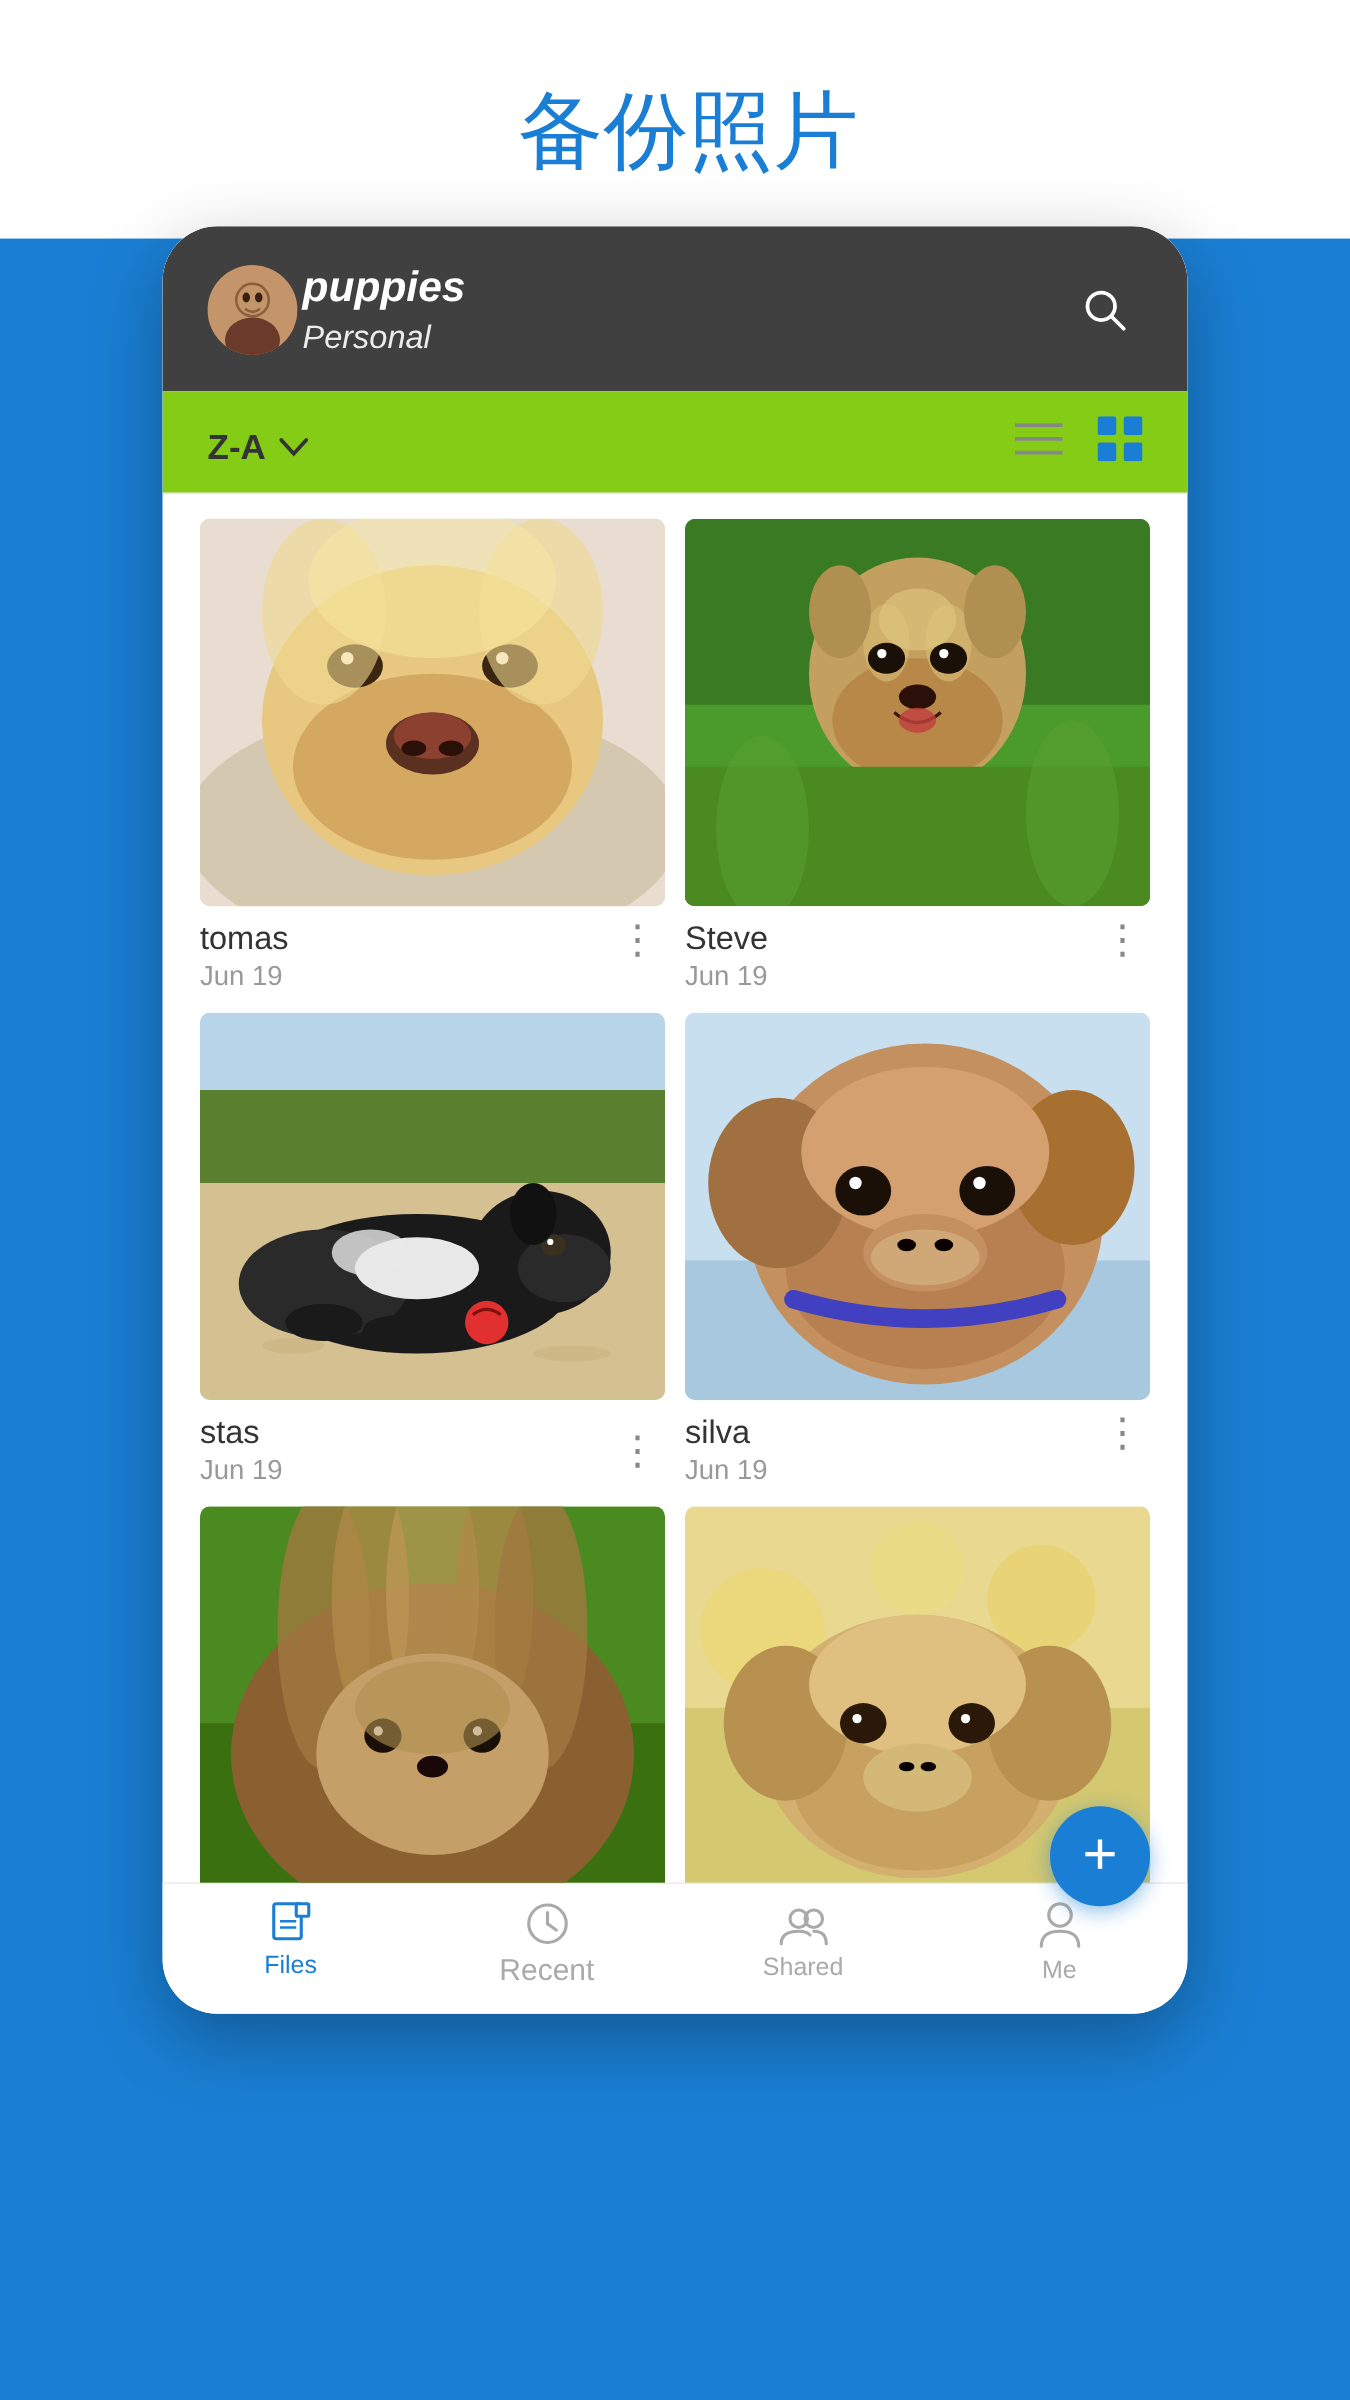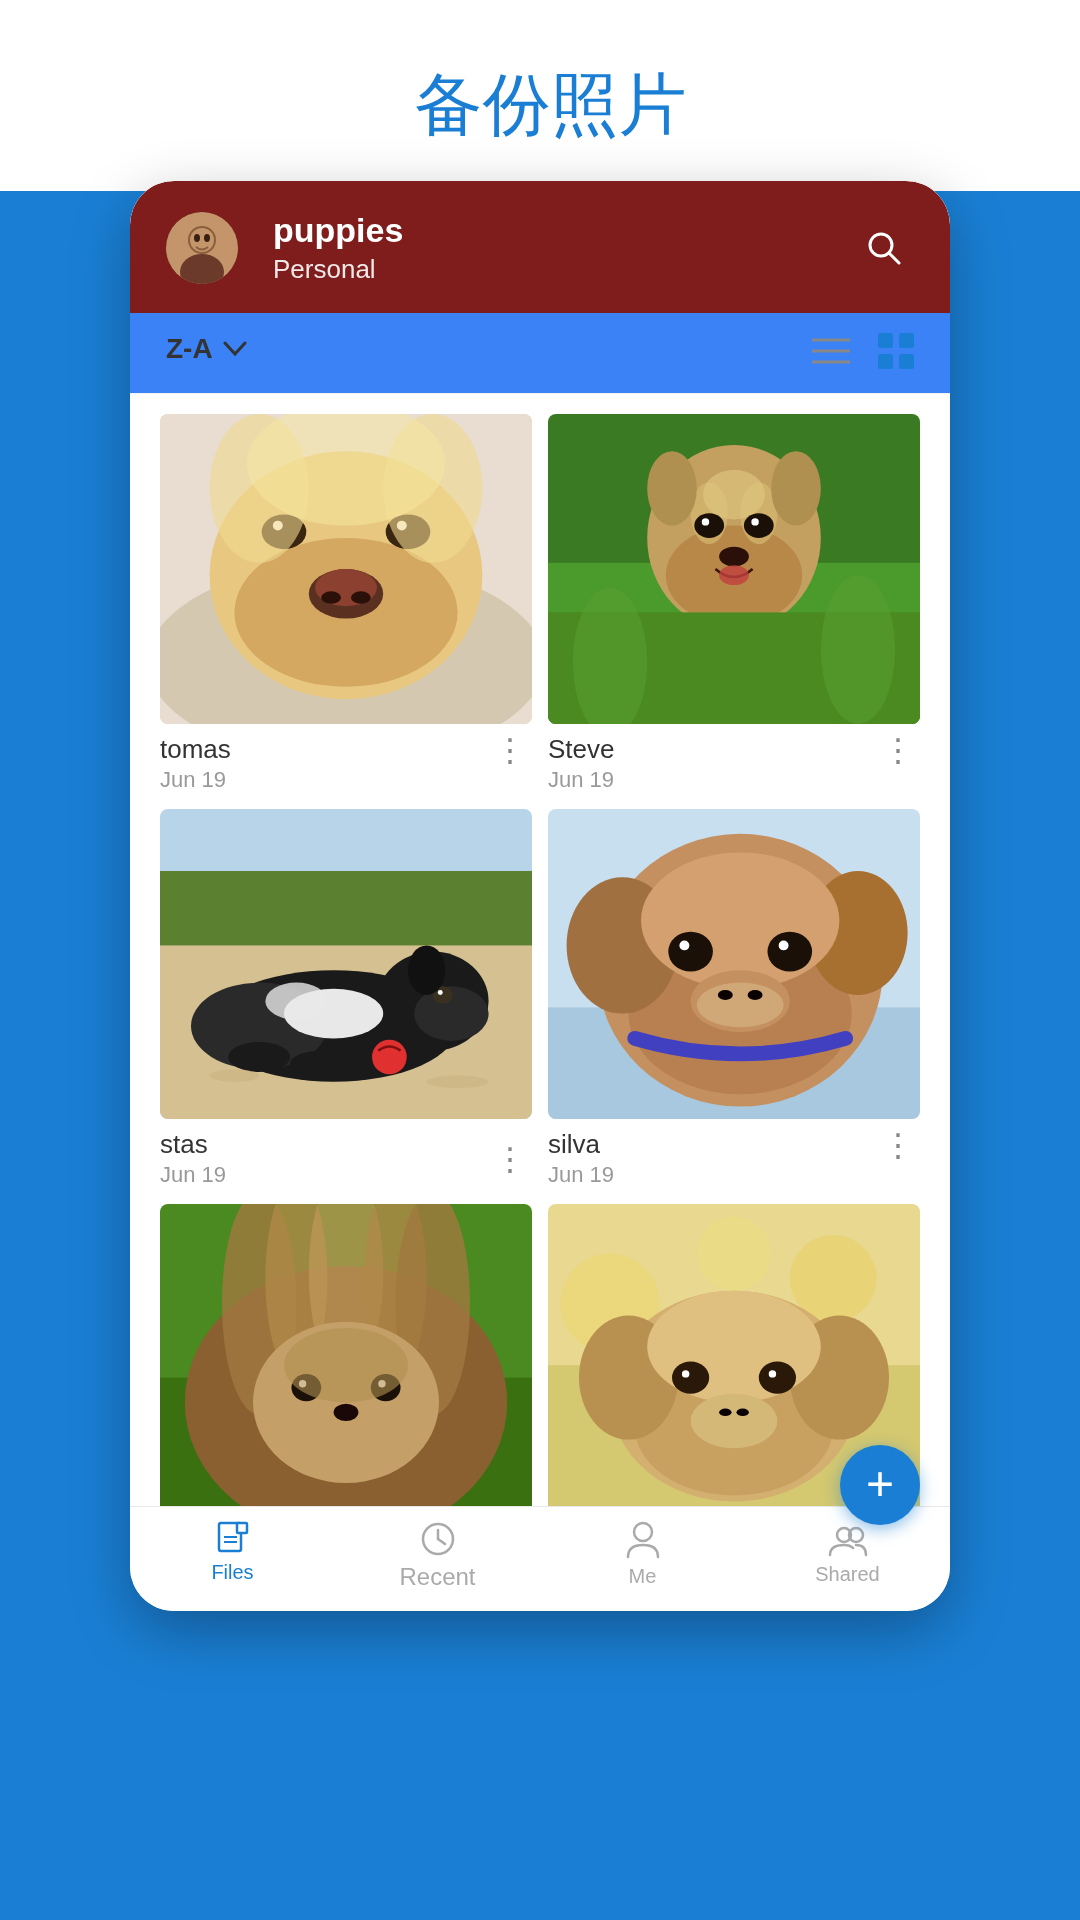--- a/index.html
+++ b/index.html
@@ -21,21 +21,21 @@
 <body>
 
 <div style="background: white; width: 100%; padding: 60px 0 40px; text-align: center;">
   <h1 style="color: #1a7fd4; font-size: 68px; font-weight: 400; padding-left: 21px;">备份照片</h1>
 </div>
 
 <div style="background: #1a7fd4; width: 100%; flex: 1; display: flex; justify-content: center; padding: 0 60px 0;">
 
   <div style="width: 820px; background: white; border-radius: 44px; overflow: hidden; box-shadow: 0 20px 60px rgba(0,0,0,0.3); display: flex; flex-direction: column; margin-top: -10px; position: relative; height: 1430px;">
 
-    <div style="background: #7f1d1d; padding: 30px 36px 28px; display: flex; align-items: center; gap: 35px; border-radius: 44px 44px 0 0;">
+    <div style="background: #404040; padding: 30px 36px 28px; display: flex; align-items: center; gap: 4px; border-radius: 44px 44px 0 0; font-style: italic;">
 
       <div style="width: 72px; height: 72px; border-radius: 50%; overflow: hidden; flex-shrink: 0; background: #8B6A47;">
         <svg width="72" height="72" viewBox="0 0 72 72">
           <circle cx="36" cy="36" r="36" fill="#c4956a"></circle>
           <circle cx="36" cy="28" r="14" fill="#8B5E3C"></circle>
           <ellipse cx="36" cy="60" rx="22" ry="18" fill="#6B3A2A"></ellipse>
           <circle cx="36" cy="28" r="12" fill="#c4956a"></circle>
           <ellipse cx="31" cy="26" rx="3" ry="4" fill="#3a2010"></ellipse>
           <ellipse cx="41" cy="26" rx="3" ry="4" fill="#3a2010"></ellipse>
           <path d="M30 35 Q36 40 42 35" stroke="#8B5E3C" stroke-width="2" fill="none"></path>
@@ -48,21 +48,21 @@
       </div>
 
       <div style="color: white; width: 60px; height: 60px; display: flex; align-items: center; justify-content: center; cursor: pointer;">
         <svg width="38" height="38" viewBox="0 0 38 38" fill="none">
           <circle cx="16" cy="16" r="11" stroke="white" stroke-width="3"></circle>
           <line x1="24" y1="24" x2="34" y2="34" stroke="white" stroke-width="3" stroke-linecap="round"></line>
         </svg>
       </div>
     </div>
 
-    <div style="display: flex; align-items: flex-start; justify-content: space-between; padding: 20px 36px; border-bottom: 1px solid #f0f0f0; background: #3b82f6;">
+    <div style="display: flex; align-items: flex-end; justify-content: space-between; padding: 20px 36px; border-bottom: 1px solid #f0f0f0; background: #84cc16;">
 
       <div style="display: flex; align-items: center; gap: 10px; cursor: pointer;">
         <span style="font-size: 28px; font-weight: 600; color: #333;">Z-A</span>
         <svg width="24" height="16" viewBox="0 0 24 16">
           <path d="M2 2 L12 13 L22 2" stroke="#333" stroke-width="3" fill="none" stroke-linecap="round"></path>
         </svg>
       </div>
 
       <div style="display: flex; align-items: center; gap: 28px;">
         <div style="cursor: pointer;">
@@ -326,32 +326,32 @@
       <div style="flex:1; display:flex; flex-direction:column; align-items:center; gap: 6px; cursor:pointer;">
         <svg width="36" height="36" viewBox="0 0 36 36">
           <circle cx="18" cy="18" r="15" stroke="#aaa" stroke-width="2.5" fill="none"></circle>
           <line x1="18" y1="18" x2="18" y2="9" stroke="#aaa" stroke-width="2.5" stroke-linecap="round"></line>
           <line x1="18" y1="18" x2="25" y2="23" stroke="#aaa" stroke-width="2.5" stroke-linecap="round"></line>
         </svg>
         <span style="font-size:24px; color: #aaa;">Recent</span>
       </div>
 
       <div style="flex:1; display:flex; flex-direction:column; align-items:center; gap: 6px; cursor:pointer;">
-        <svg width="34" height="38" viewBox="0 0 34 38">
-          <circle cx="17" cy="11" r="9" stroke="#aaa" stroke-width="2.5" fill="none"></circle>
-          <path d="M2 36 Q2 24 17 24 Q32 24 32 36" stroke="#aaa" stroke-width="2.5" fill="none" stroke-linecap="round"></path>
-        </svg>
-        <span style="font-size:20px; color: #aaa;">Me</span>
-      </div>
-
-      <div style="flex:1; display:flex; flex-direction:column; align-items:center; gap: 6px; cursor:pointer;">
         <svg width="40" height="36" viewBox="0 0 40 36">
           <circle cx="16" cy="14" r="7" stroke="#aaa" stroke-width="2.5" fill="none"></circle>
           <circle cx="28" cy="14" r="7" stroke="#aaa" stroke-width="2.5" fill="none"></circle>
           <path d="M2 34 Q2 24 16 24 Q22 24 25 27" stroke="#aaa" stroke-width="2.5" fill="none" stroke-linecap="round"></path>
           <path d="M28 24 Q38 24 38 34" stroke="#aaa" stroke-width="2.5" fill="none" stroke-linecap="round"></path>
         </svg>
         <span style="font-size:20px; color: #aaa;">Shared</span>
       </div>
 
+      <div style="flex:1; display:flex; flex-direction:column; align-items:center; gap: 6px; cursor:pointer;">
+        <svg width="34" height="38" viewBox="0 0 34 38">
+          <circle cx="17" cy="11" r="9" stroke="#aaa" stroke-width="2.5" fill="none"></circle>
+          <path d="M2 36 Q2 24 17 24 Q32 24 32 36" stroke="#aaa" stroke-width="2.5" fill="none" stroke-linecap="round"></path>
+        </svg>
+        <span style="font-size:20px; color: #aaa;">Me</span>
+      </div>
+
     </div>
   </div>
 </div>
 
 </body></html>

